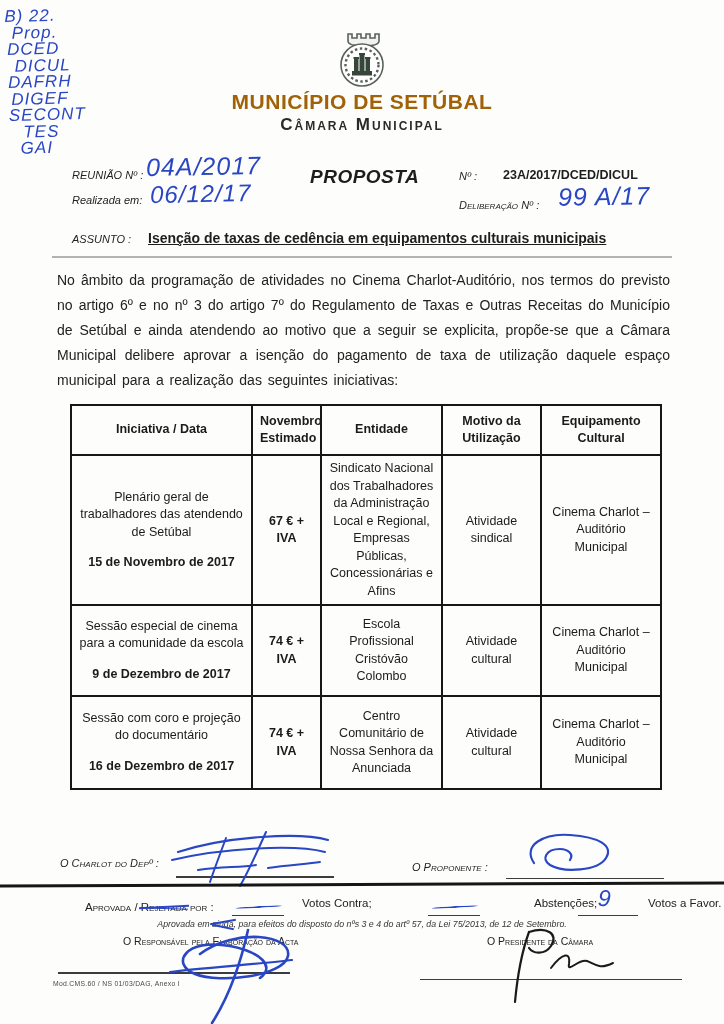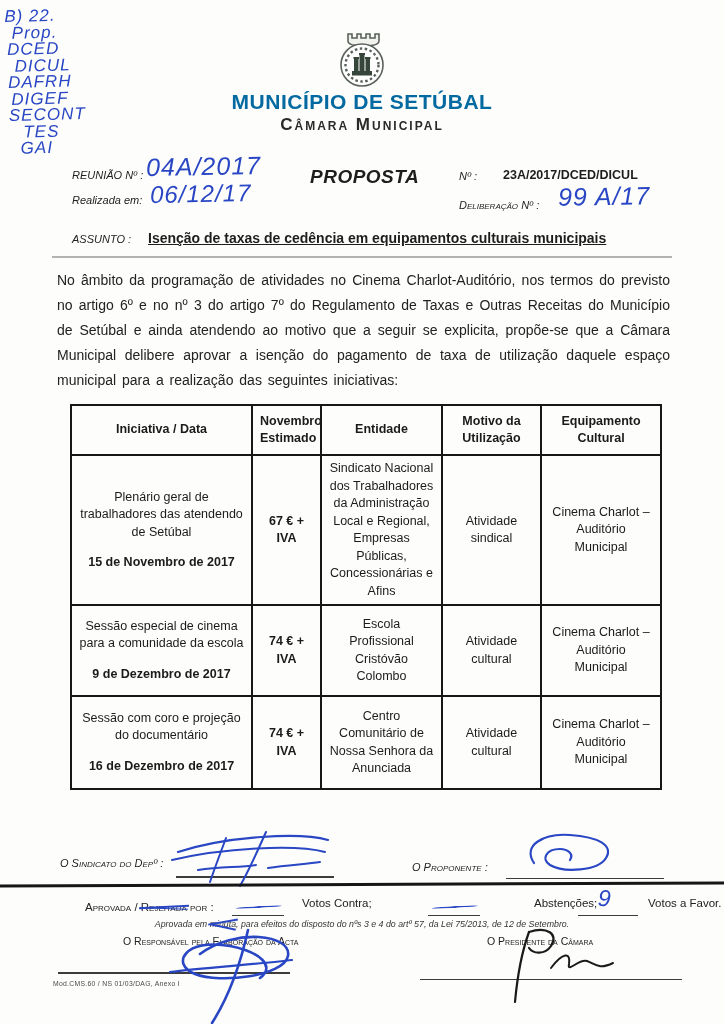--- a/index.html
+++ b/index.html
@@ -19,21 +19,21 @@
   .handnote div:nth-child(3){margin-left:2px}
   .handnote div:nth-child(4){margin-left:9px}
   .handnote div:nth-child(5){margin-left:2px}
   .handnote div:nth-child(6){margin-left:5px}
   .handnote div:nth-child(7){margin-left:2px}
   .handnote div:nth-child(8){margin-left:16px}
   .handnote div:nth-child(9){margin-left:13px}
   
   .crest{left:331px;top:26px;}
   .muni{left:0;top:90px;width:100%;text-align:center;font-size:21px;
-    font-weight:700;letter-spacing:.5px;color:#0369a1;}
+    font-weight:700;letter-spacing:.5px;color:#a16207;}
   .council{left:0;top:115px;width:100%;text-align:center;font-size:17px;
     font-weight:600;letter-spacing:2px;font-variant:small-caps;color:#2a2a2a;}
   
   .flabel{font-style:italic;font-size:11px;color:#222;}
   .sc{font-variant:small-caps;}
   .hand{font-style:italic;letter-spacing:1px;transform:rotate(-1deg);}
   .proposta{left:310px;top:166px;font-size:19px;font-weight:700;
     font-style:italic;letter-spacing:.5px;}
   .numval{font-weight:700;font-size:12.5px;}
   .assuntoval{font-weight:700;font-size:14px;width:515px;line-height:16px;}
@@ -176,21 +176,21 @@
         </td>
         <td class="mont">74 € + IVA</td>
         <td>Centro Comunitário de Nossa Senhora da Anunciada</td>
         <td>Atividade cultural</td>
         <td>Cinema Charlot – Auditório Municipal</td>
       </tr>
     </tbody>
       </table>
   </div>
 
-  <div class="abs siglabel" style="left:60px;top:857px;">O Sindicato do Depº :</div>
+  <div class="abs siglabel" style="left:60px;top:857px;">O Charlot do Depº :</div>
   <div class="abs sigline" style="left:176px;top:876px;width:158px;"></div>
   <svg class="abs sig bluesig" style="left:168px;top:830px;" width="172" height="58" viewBox="0 0 172 58">
     <path stroke-width="2.2" d="M10 22 C 60 6, 132 2, 160 10"></path>
     <path stroke-width="2" d="M4 30 C 55 18, 127 14, 157 22"></path>
     <path stroke-width="2" d="M30 40 C 55 36, 70 38, 88 35"></path>
     <path stroke-width="2" d="M100 38 C 120 35, 140 34, 152 32"></path>
     <path stroke-width="2" d="M98 2 C 90 20, 80 42, 72 56"></path>
     <path stroke-width="2" d="M58 8 C 52 24, 46 40, 42 52"></path>
   </svg>
   <div class="abs siglabel" style="left:412px;top:861px;">O Proponente :</div>
@@ -208,21 +208,21 @@
   <div class="abs bluedash" style="left:236px;top:906px;"></div>
   <div class="abs plain" style="left:302px;top:897px;">Votos Contra;</div>
   <div class="abs sigline" style="left:428px;top:915px;width:52px;border-top-width:1.5px;"></div>
   <div class="abs bluedash" style="left:432px;top:906px;"></div>
   <div class="abs plain" style="left:494px;top:897px;margin-left:40px;">Abstenções;</div>
   <div class="abs sigline" style="left:578px;top:915px;width:60px;border-top-width:1.5px;"></div>
   <div class="abs hand9 ink" style="left:598px;top:885px;">9</div>
   <div class="abs plain" style="left:648px;top:897px;text-align:center;">Votos a Favor.</div>
 
   <div class="abs minuta">
-    <span>Aprovada em </span><span class="scribbled">minuta</span><span>, para efeitos do disposto do nºs 3 e 4 do artº 57, da Lei 75/2013, de 12 de Setembro.</span>
+    <span>Aprovada em </span><span class="scribbled">ainda</span><span>, para efeitos do disposto do nºs 3 e 4 do artº 57, da Lei 75/2013, de 12 de Setembro.</span>
   </div>
 
   <div class="abs botlabel" style="left:123px;top:935px;">O Responsável pela Elaboração da Acta</div>
   <div class="abs botlabel" style="left:487px;top:935px;">O Presidente da Câmara</div>
   <div class="abs sigline" style="left:58px;top:972px;width:232px;"></div>
   <div class="abs sigline" style="left:420px;top:979px;width:262px;border-top-width:1.5px;"></div>
   <svg class="abs sig bluesig" style="left:140px;top:926px;" width="172" height="98" viewBox="0 0 172 98">
     <path stroke-width="2.6" d="M60 28 C 95 2, 152 8, 148 30 C 144 50, 80 58, 55 48 C 30 38, 45 12, 90 20 C 120 26, 136 40, 120 52"></path>
     <path stroke-width="2.6" d="M108 4 C 100 40, 88 72, 72 97"></path>
     <path stroke-width="2.2" d="M30 46 C 60 42, 120 38, 152 34"></path>

